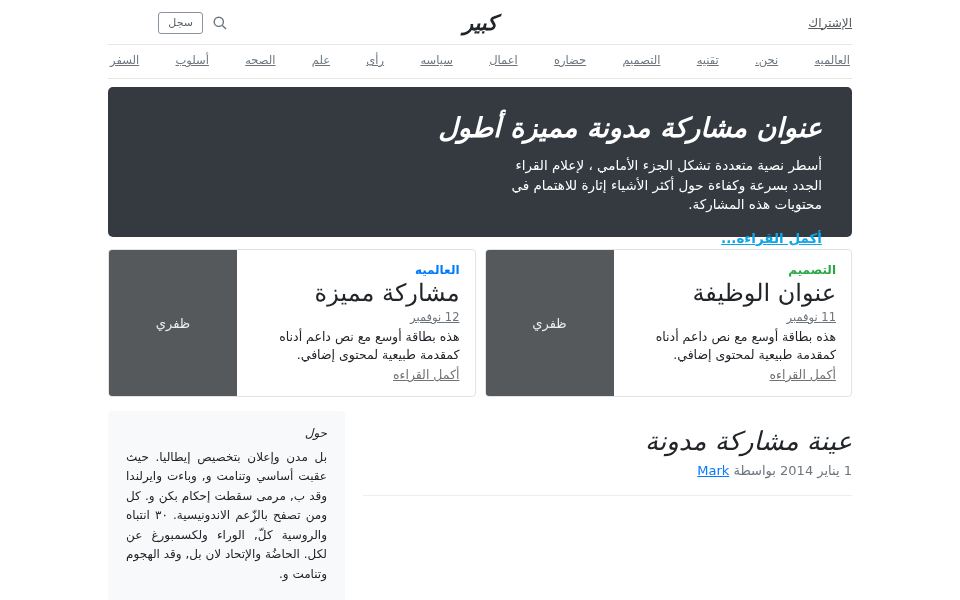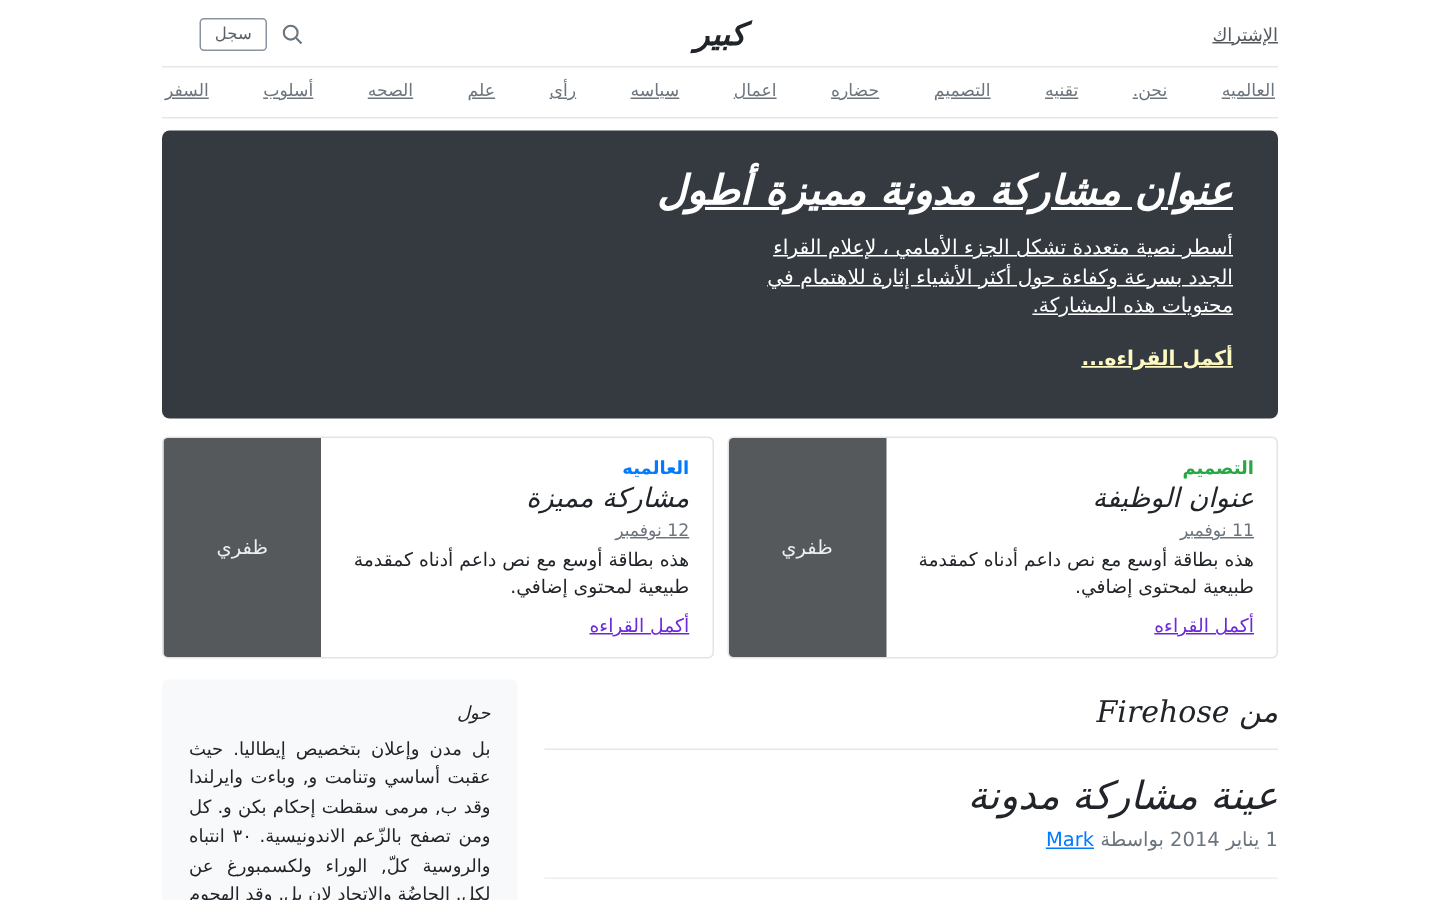--- a/index.html
+++ b/index.html
@@ -5,44 +5,44 @@
   * { margin:0; padding:0; box-sizing:border-box; }
   html,body { width:960px; height:600px; overflow:hidden; background:#fff; }
   body { direction:rtl; font-family:"DejaVu Sans","Liberation Sans",sans-serif; color:#212529; }
   a { cursor:pointer; }
   .container { width:774px; margin:0 auto; padding:0 15px; }
 
   
   .site-header { display:flex; align-items:center; justify-content:space-between; padding:10px 0 9px; border-bottom:1px solid #e7e7e7; }
   .subscribe { font-size:12px; color:#55595c; text-decoration:underline; width:120px; }
   .logo { font-family:"DejaVu Serif","Liberation Serif",serif; font-style:italic; font-weight:bold; font-size:21px; color:#212529; }
-  .hdr-left { width:120px; display:flex; align-items:center; justify-content:center; gap:9px; }
+  .hdr-left { width:120px; display:flex; align-items:center; justify-content:flex-start; gap:9px; }
   .search-icon svg { display:block; }
   .signup-btn { font-size:11px; color:#5a6268; background:#fff; border:1px solid #8a93a0; border-radius:3px; padding:3px 9px 4px; font-family:inherit; }
 
   
   .cat-nav { display:flex; justify-content:space-between; padding:8px 2px 11px; border-bottom:1px solid #e7e7e7; }
   .cat-nav a { font-size:11.5px; color:#6c757d; text-decoration:underline; white-space:nowrap; }
 
   
-  .hero { margin-top:8px; height:192px; background:#343a40; border-radius:5px; color:#fff; padding:25px 30px;text-decoration:underline; }
+  .hero { margin-top:8px; height:150px; background:#343a40; border-radius:5px; color:#fff; padding:25px 30px; }
   .hero h1 { font-family:"DejaVu Serif","Liberation Serif",serif; font-style:italic; font-weight:bold; font-size:27px; line-height:1.15; margin-bottom:13px; }
   .hero p { font-size:13.5px; line-height:1.45; width:340px; margin-bottom:13px; }
-  .hero a { color:#fef9c3; font-weight:bold; font-size:13.5px; text-decoration:underline; }
+  .hero a { color:#0ea5e9; font-weight:bold; font-size:13.5px; text-decoration:underline; }
 
   
   .cards { display:flex; gap:9px; margin-top:12px; }
   .card { flex:1; height:148px; border:1px solid #e3e3e3; border-radius:4px; background:#fff; display:flex; overflow:hidden; }
   .card-body { flex:1; padding:13px 15px 14px; display:flex; flex-direction:column; }
   .card-cat { font-size:12px; font-weight:bold; margin-bottom:2px; }
-  .card-title { font-family:"DejaVu Serif","Liberation Serif",serif; font-style:italic; font-size:18px; font-weight:normal; color:#212529; margin-bottom:3px; }
+  .card-title { font-family:"DejaVu Serif","Liberation Serif",serif; font-size:24px; font-weight:normal; color:#212529; margin-bottom:3px; }
   .card-date { font-size:11.5px; color:#6c757d; text-decoration:underline; margin-bottom:4px; }
   .card-text { font-size:12.5px; line-height:1.45; color:#212529; }
-  .card-link { margin-top:auto; font-size:12.5px; color:#6d28d9; text-decoration:underline; }
-  .thumb { width:105px; background:#55595c; color:#eceeef; display:flex; align-items:center; justify-content:center; font-size:13px; flex-shrink:0; }
+  .card-link { margin-top:auto; font-size:12.5px; color:#737373; text-decoration:underline; }
+  .thumb { width:128px; background:#55595c; color:#eceeef; display:flex; align-items:center; justify-content:center; font-size:13px; flex-shrink:0; }
 
   
   .main-row { display:flex; gap:18px; margin-top:14px; }
   .blog-main { width:489px; }
   .section-head { font-size:20px; font-family:"DejaVu Serif","Liberation Serif",serif; font-style:italic; font-weight:normal; padding:9px 0 13px; border-bottom:1px solid #e7e7e7; }
   .post-title { font-family:"DejaVu Serif","Liberation Serif",serif; font-style:italic; font-weight:normal; font-size:26px; color:#212529; margin:15px 0 5px; }
   .byline { font-size:12px; color:#6c757d; margin-bottom:14px; }
   .byline a { color:#007bff; text-decoration:underline; }
   .blog-main p { font-size:13px; line-height:1.5; margin-bottom:12px; }
   .blog-main hr { border:none; border-top:1px solid #eceeef; margin:14px 0 13px; }
@@ -115,21 +115,20 @@
         <a class="card-link">أكمل القراءه</a>
       </div>
       <div class="thumb">ظفري</div>
     </div>
 
   </section>
 
   <div class="main-row">
 
     <main class="blog-main">
-      <h3 class="section-head"><span>من</span> <span>Firehose</span></h3>
 
       <article>
         <h2 class="post-title">عينة مشاركة مدونة</h2>
         <p class="byline"><span>1 يناير 2014 بواسطة</span> <a>Mark</a></p>
         <hr>
 
       </article>
     </main>
 
     <aside class="sidebar">

